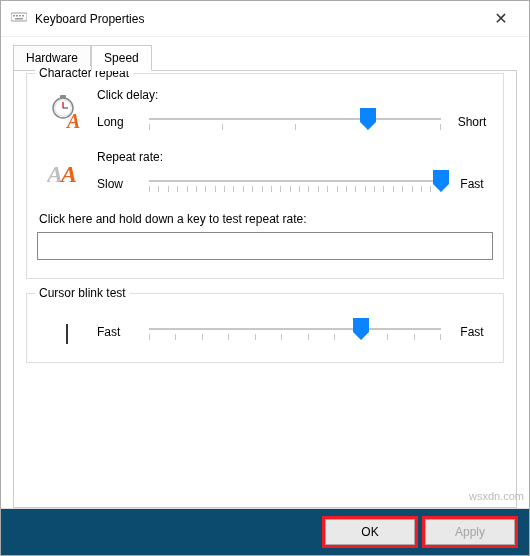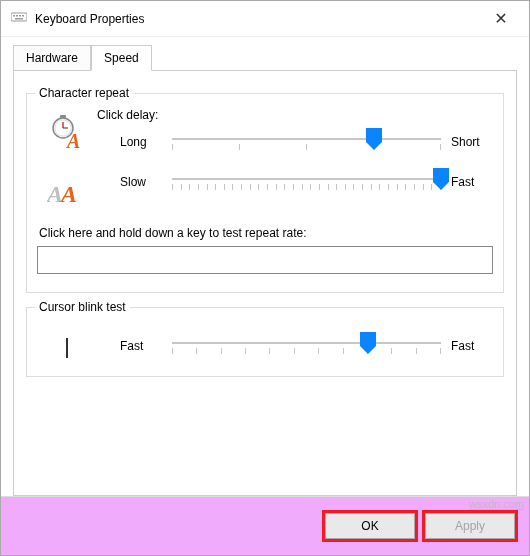--- a/index.html
+++ b/index.html
@@ -9,50 +9,50 @@
     
     .titlebar { display: flex; align-items: center; padding: 8px 8px 8px 10px; border-bottom: 1px solid #eee; }
     .titlebar .icon { margin-right: 8px; color: #888; }
     .titlebar .title { flex: 1; font-size: 12px; }
     .close-btn { width: 40px; text-align: center; font-size: 16px; cursor: pointer; color: #333; }
     
     .tabs { display: flex; margin: 8px 12px 0 12px; }
     .tab { padding: 5px 12px; border: 1px solid #ccc; background: #fff; cursor: pointer; position: relative; }
     .tab.active { border-bottom: 1px solid #fff; z-index: 2; }
     .tab:not(.active) { background: #fcfcfc; }
-    .tab-area { border: 1px solid #ccc; margin: -1px 12px 0 12px; flex: 1; padding: 22px 12px; position: relative; }
+    .tab-area { border: 1px solid #ccc; margin: -1px 12px 0 12px; flex: 1; padding: 2px 12px; position: relative; }
     
     .group { border: 1px solid #ddd; margin-bottom: 14px; padding: 14px 10px 18px 10px; position: relative; }
     .group-label { position: absolute; top: -8px; left: 8px; background: #fff; padding: 0 4px; font-size: 12px; }
     
     .row { display: flex; align-items: flex-start; margin-bottom: 16px; }
     .row-icon { width: 60px; display: flex; justify-content: center; padding-top: 6px; }
     .row-content { flex: 1; }
     .row-content .label { margin-bottom: 8px; }
     
-    .slider-row { display: flex; align-items: center; gap: 10px; margin-left: 23px; }
+    .slider-row { display: flex; align-items: center; gap: 10px; }
     .slider-left, .slider-right { width: 42px; font-size: 12px; }
-    .slider-right { text-align: left; }
+    .slider-right { text-align: center; }
     
     .slider { flex: 1; position: relative; height: 24px; cursor: pointer; }
     .slider-track { position: absolute; left: 0; right: 0; top: 8px; height: 2px; background: #c7c7c7; }
     .slider-ticks { position: absolute; left: 0; right: 0; top: 14px; display: flex; justify-content: space-between; }
     .slider-ticks span { width: 1px; height: 6px; background: #c7c7c7; }
     .slider-thumb { position: absolute; top: -2px; width: 16px; height: 22px; transform: translateX(-50%); }
     .slider-thumb svg { display: block; }
     
     .test-label { margin: 8px 2px 6px 2px; }
     .test-input { width: 100%; height: 28px; border: 1px solid #888; padding: 0 4px; font-family: inherit; font-size: 12px; }
     
-    .button-row { display: flex; justify-content: flex-end; gap: 10px; padding: 16px 14px; background: #f0abfc; border-top: 1px solid #ddd; }
+    .button-row { display: flex; justify-content: flex-end; gap: 10px; padding: 10px 14px; background: #0c4a6e; border-top: 1px solid #ddd; }
     .btn { min-width: 90px; height: 26px; border: 1px solid #a9a9a9; background: #e9e9e9; font-size: 12px; cursor: pointer; }
     .btn:disabled, .btn.disabled { color: #a4a4a4; cursor: default; }
     .hl-red { box-shadow: 0 0 0 3px #ee1c25; }
     
-    .watermark { position: absolute; bottom: 46px; right: 6px; color: #bbb; font-size: 11px; pointer-events: none; text-decoration: underline; }
+    .watermark { position: absolute; bottom: 54px; right: 6px; color: #bbb; font-size: 11px; pointer-events: none; }
   </style>
 </head>
 <body>
 
 <div class="window">
 
   <div class="titlebar">
     <span class="icon">
       <svg width="16" height="12" viewBox="0 0 16 12">
           <rect x="0" y="2" width="16" height="8" rx="1" fill="none" stroke="#999" stroke-width="1"></rect>
@@ -113,20 +113,21 @@
       </div>
 
       <div class="row">
         <div class="row-icon">
           <svg width="40" height="34" viewBox="0 0 40 34">
             <text x="0" y="26" font-family="Georgia,serif" font-size="24" font-style="italic" font-weight="bold" fill="#bfbfbf">A</text>
             <text x="14" y="26" font-family="Georgia,serif" font-size="24" font-style="italic" font-weight="bold" fill="#e8641b">A</text>
           </svg>
         </div>
         <div class="row-content">
+          <div class="label">Repeat rate:</div>
           <div class="slider-row">
             <span class="slider-left">Slow</span>
             <div class="slider" id="slider-rate">
               <div class="slider-track"></div>
               <div class="slider-ticks" id="ticks-rate">
                   <span></span>
                   <span></span>
                   <span></span>
                   <span></span>
                   <span></span>

